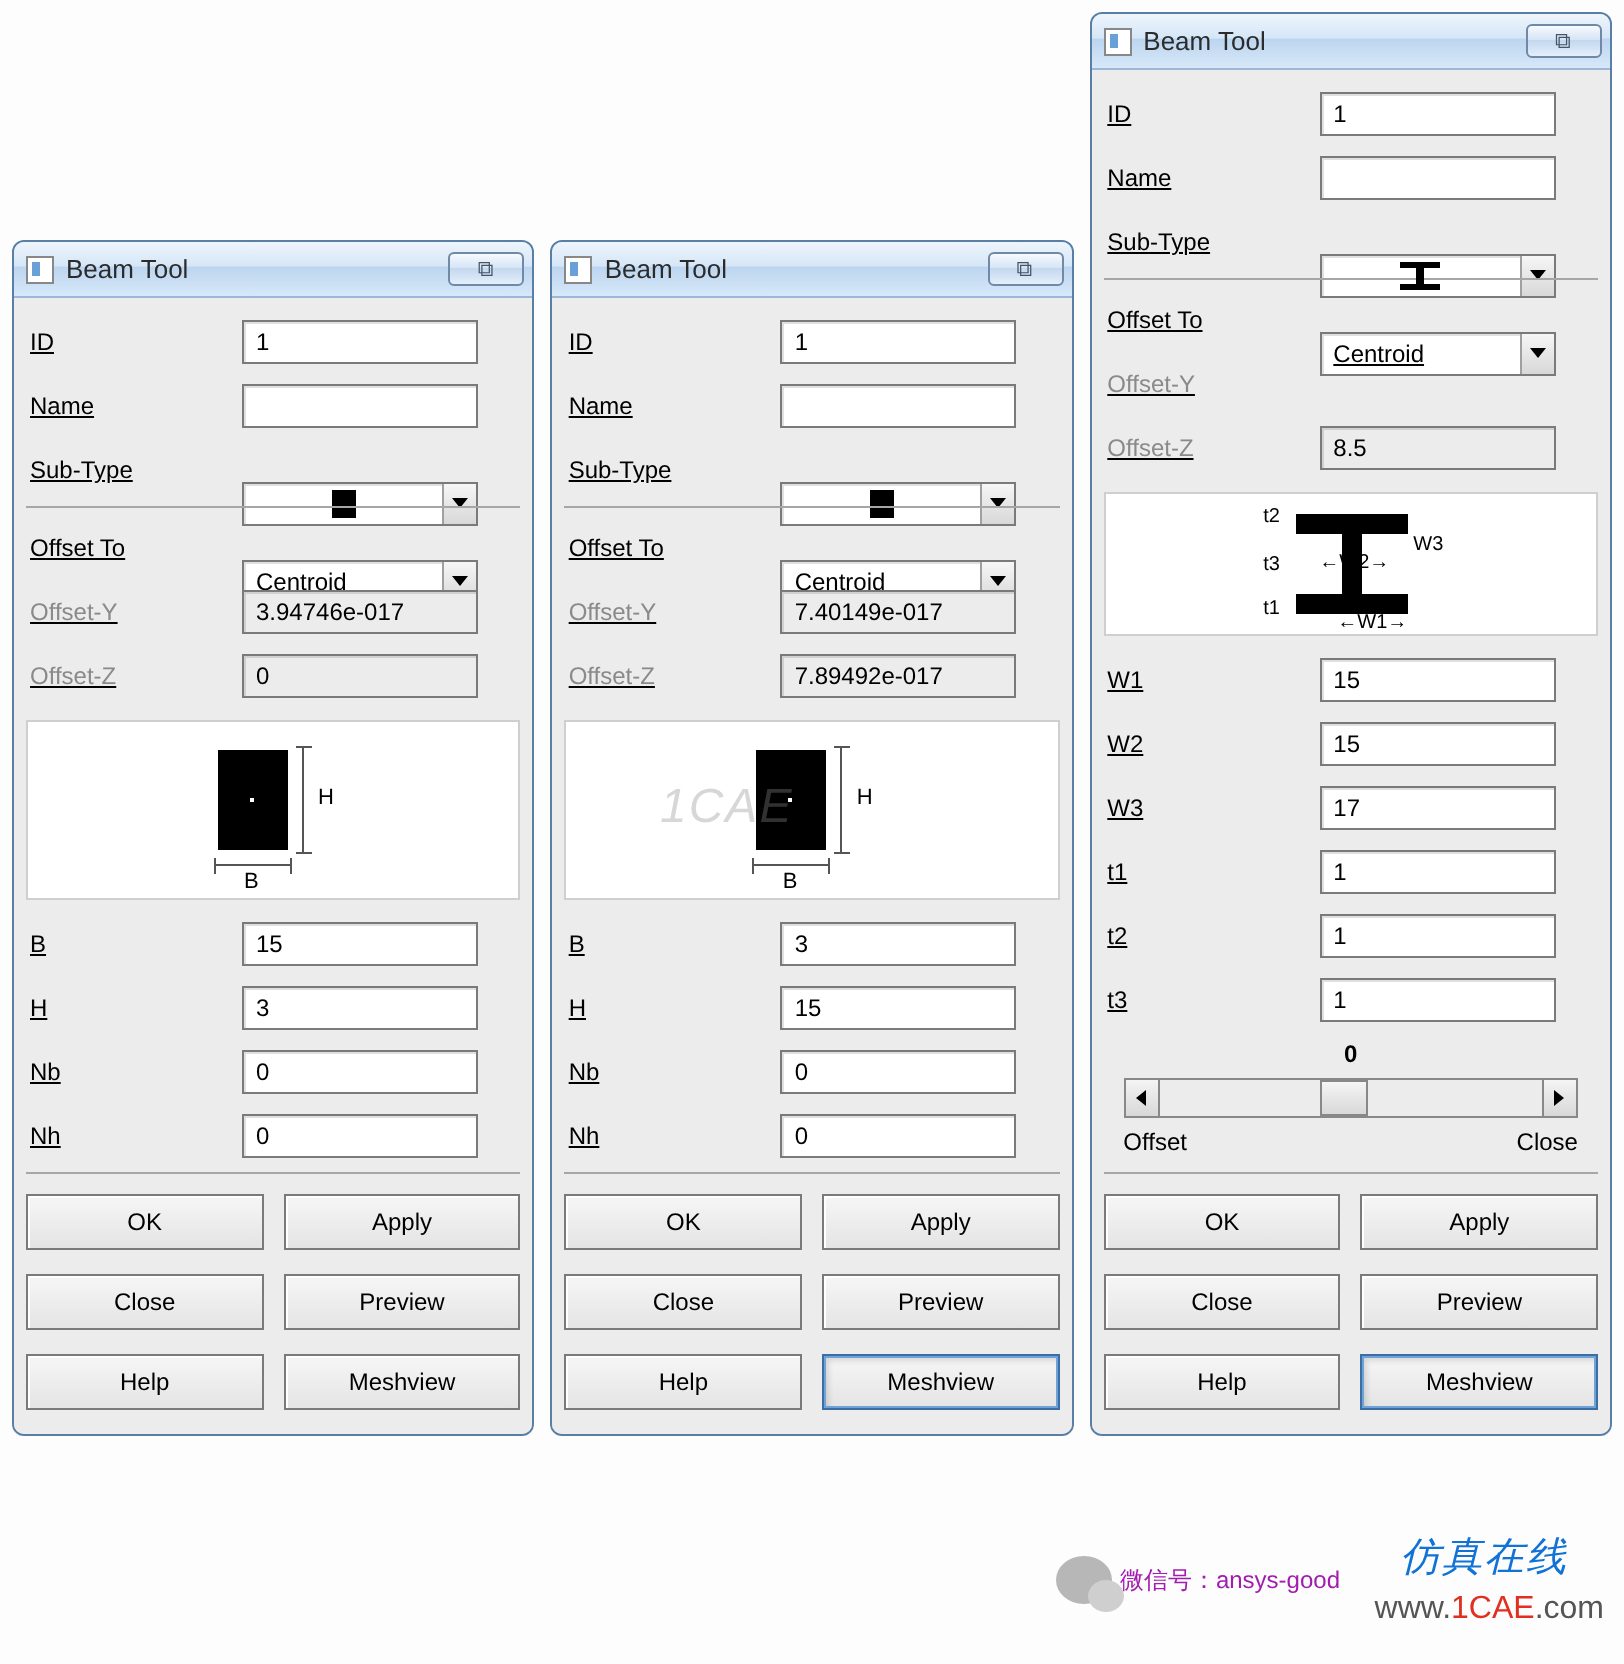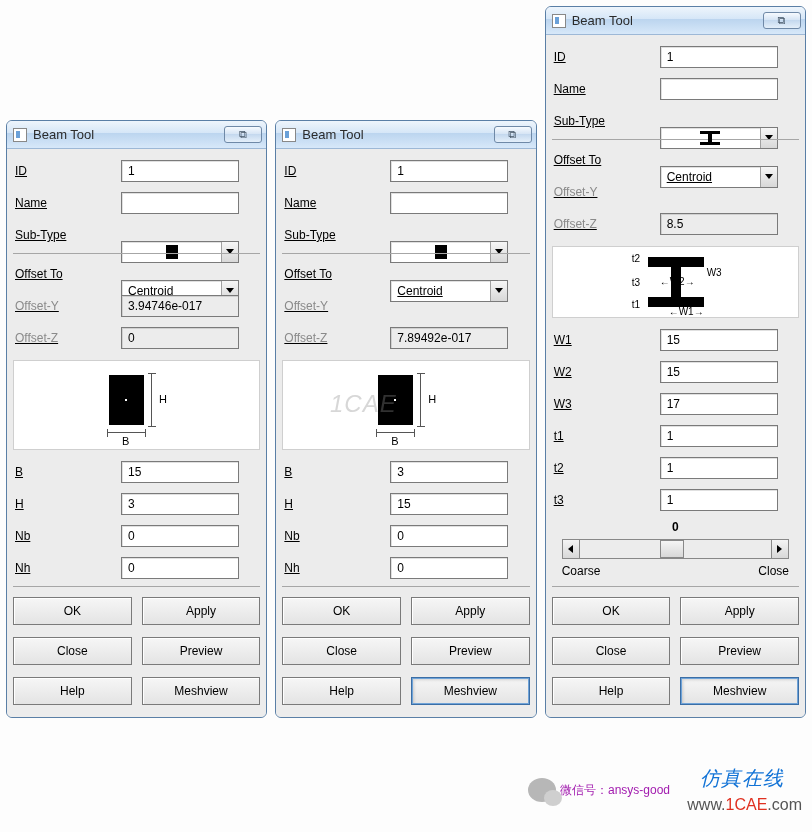--- a/index.html
+++ b/index.html
@@ -511,20 +511,21 @@
         <span class="lbl">Offset To</span>
         <span class="field">
           <div class="select">
             <span class="sel-text">Centroid</span>
             <span class="dd"></span>
           </div>
         </span>
       </div>
       <div class="row">
         <span class="lbl disabled">Offset-Y</span>
+        <span class="field"><input class="txt ro" readonly="" value="7.40149e-017" style=""></span>
       </div>
       <div class="row">
         <span class="lbl disabled">Offset-Z</span>
         <span class="field"><input class="txt ro" readonly="" value="7.89492e-017" style=""></span>
       </div>
 
       <div class="diagram">
         <div class="rect-shape"></div>
         <div class="rect-dot"></div>
         <div class="dim-h"></div>
@@ -654,21 +655,21 @@
       <div class="slider-wrap">
         <div class="slider-num">0</div>
         <div class="slider-bar">
           <div class="sb-btn l"></div>
           <div class="sb-track">
               <div class="sb-thumb"></div>
             </div>
           <div class="sb-btn r"></div>
         </div>
         <div class="slider-labels">
-          <span>Coarse</span>
+          <span>Offset</span>
           <span>Close</span>
         </div>
       </div>
 
       <hr class="sep">
       <div class="btnrow">
         <div class="btn">OK</div>
         <div class="btn">Apply</div>
       </div>
       <div class="btnrow">

